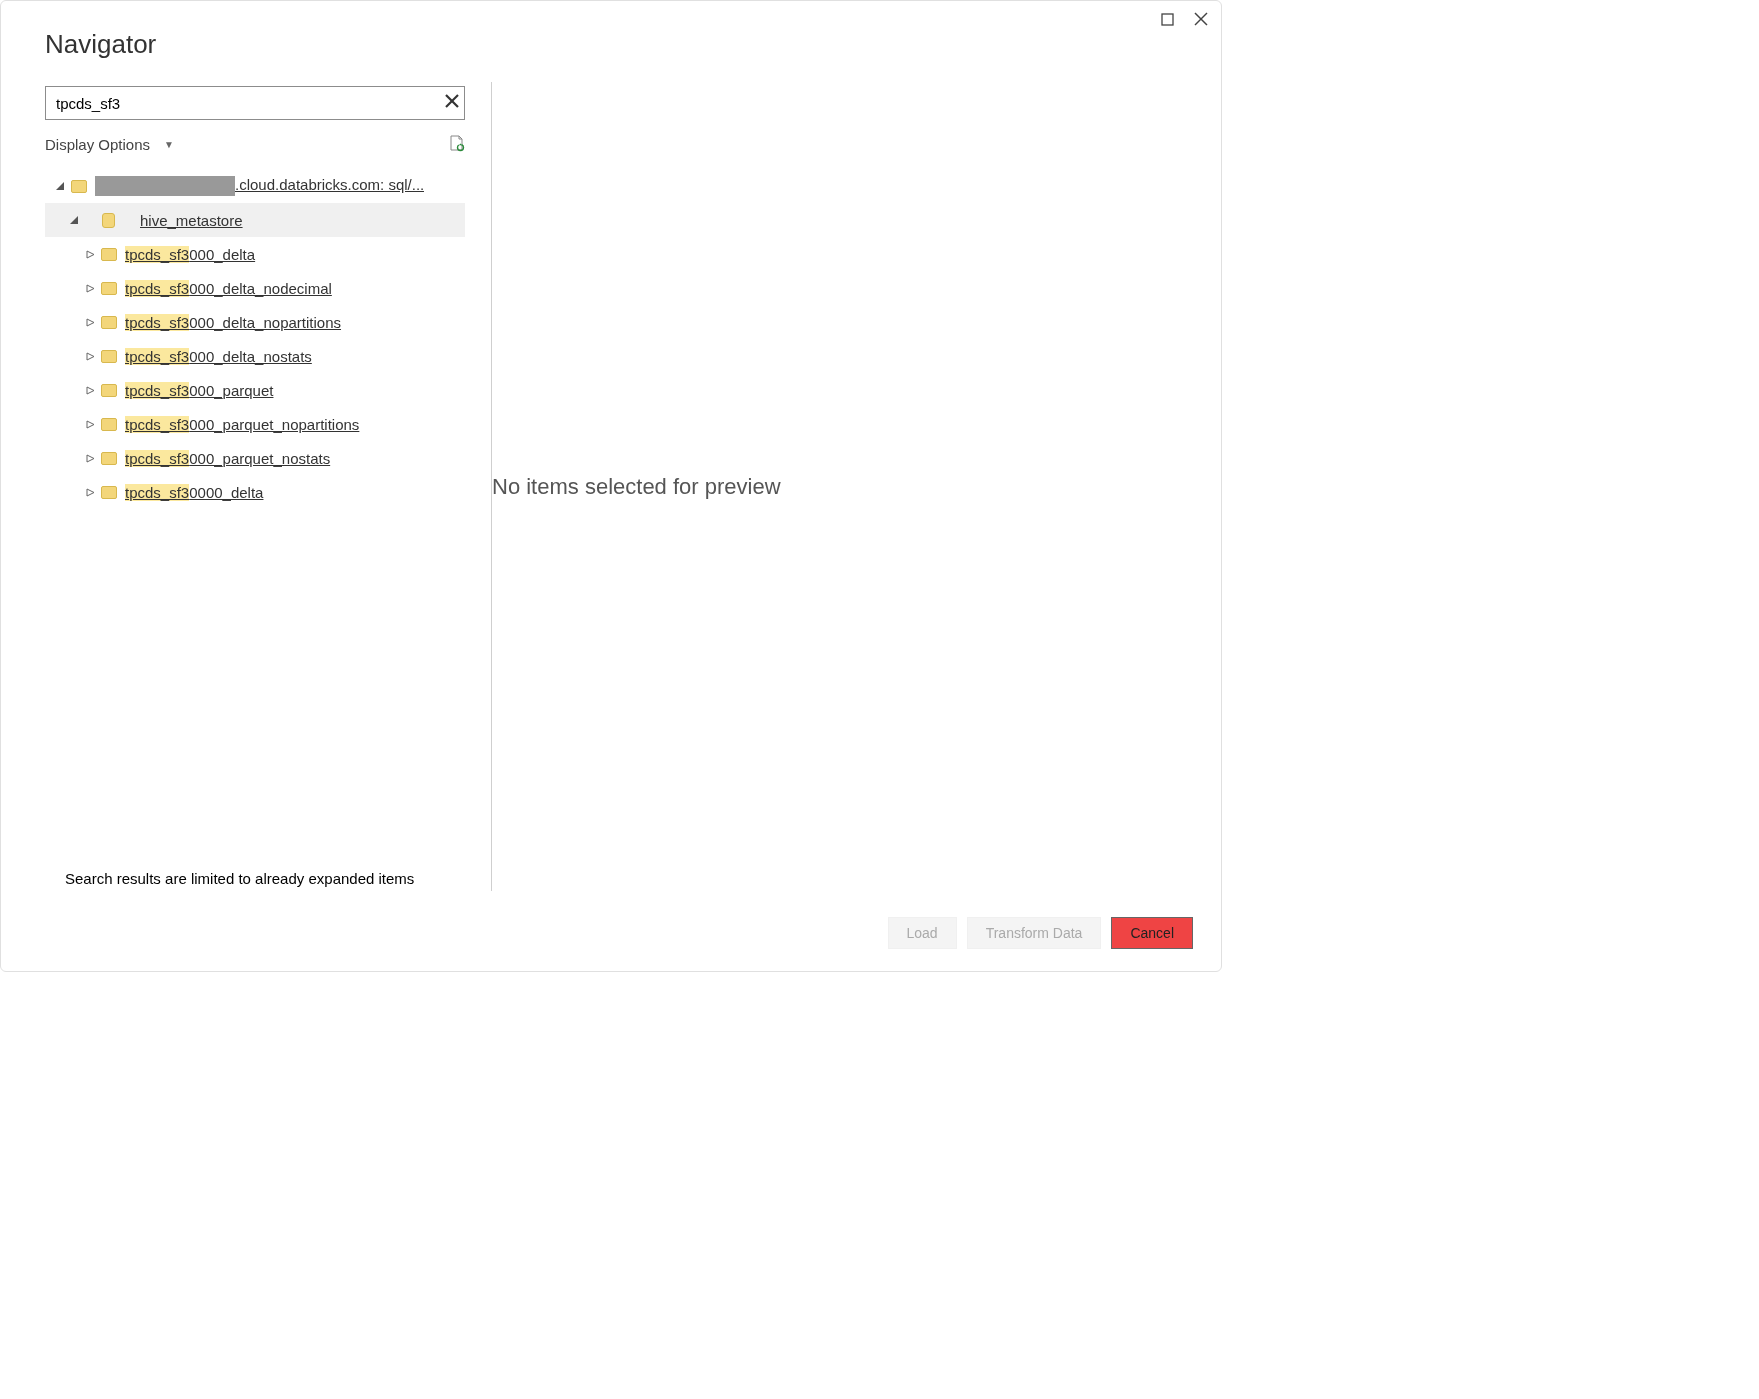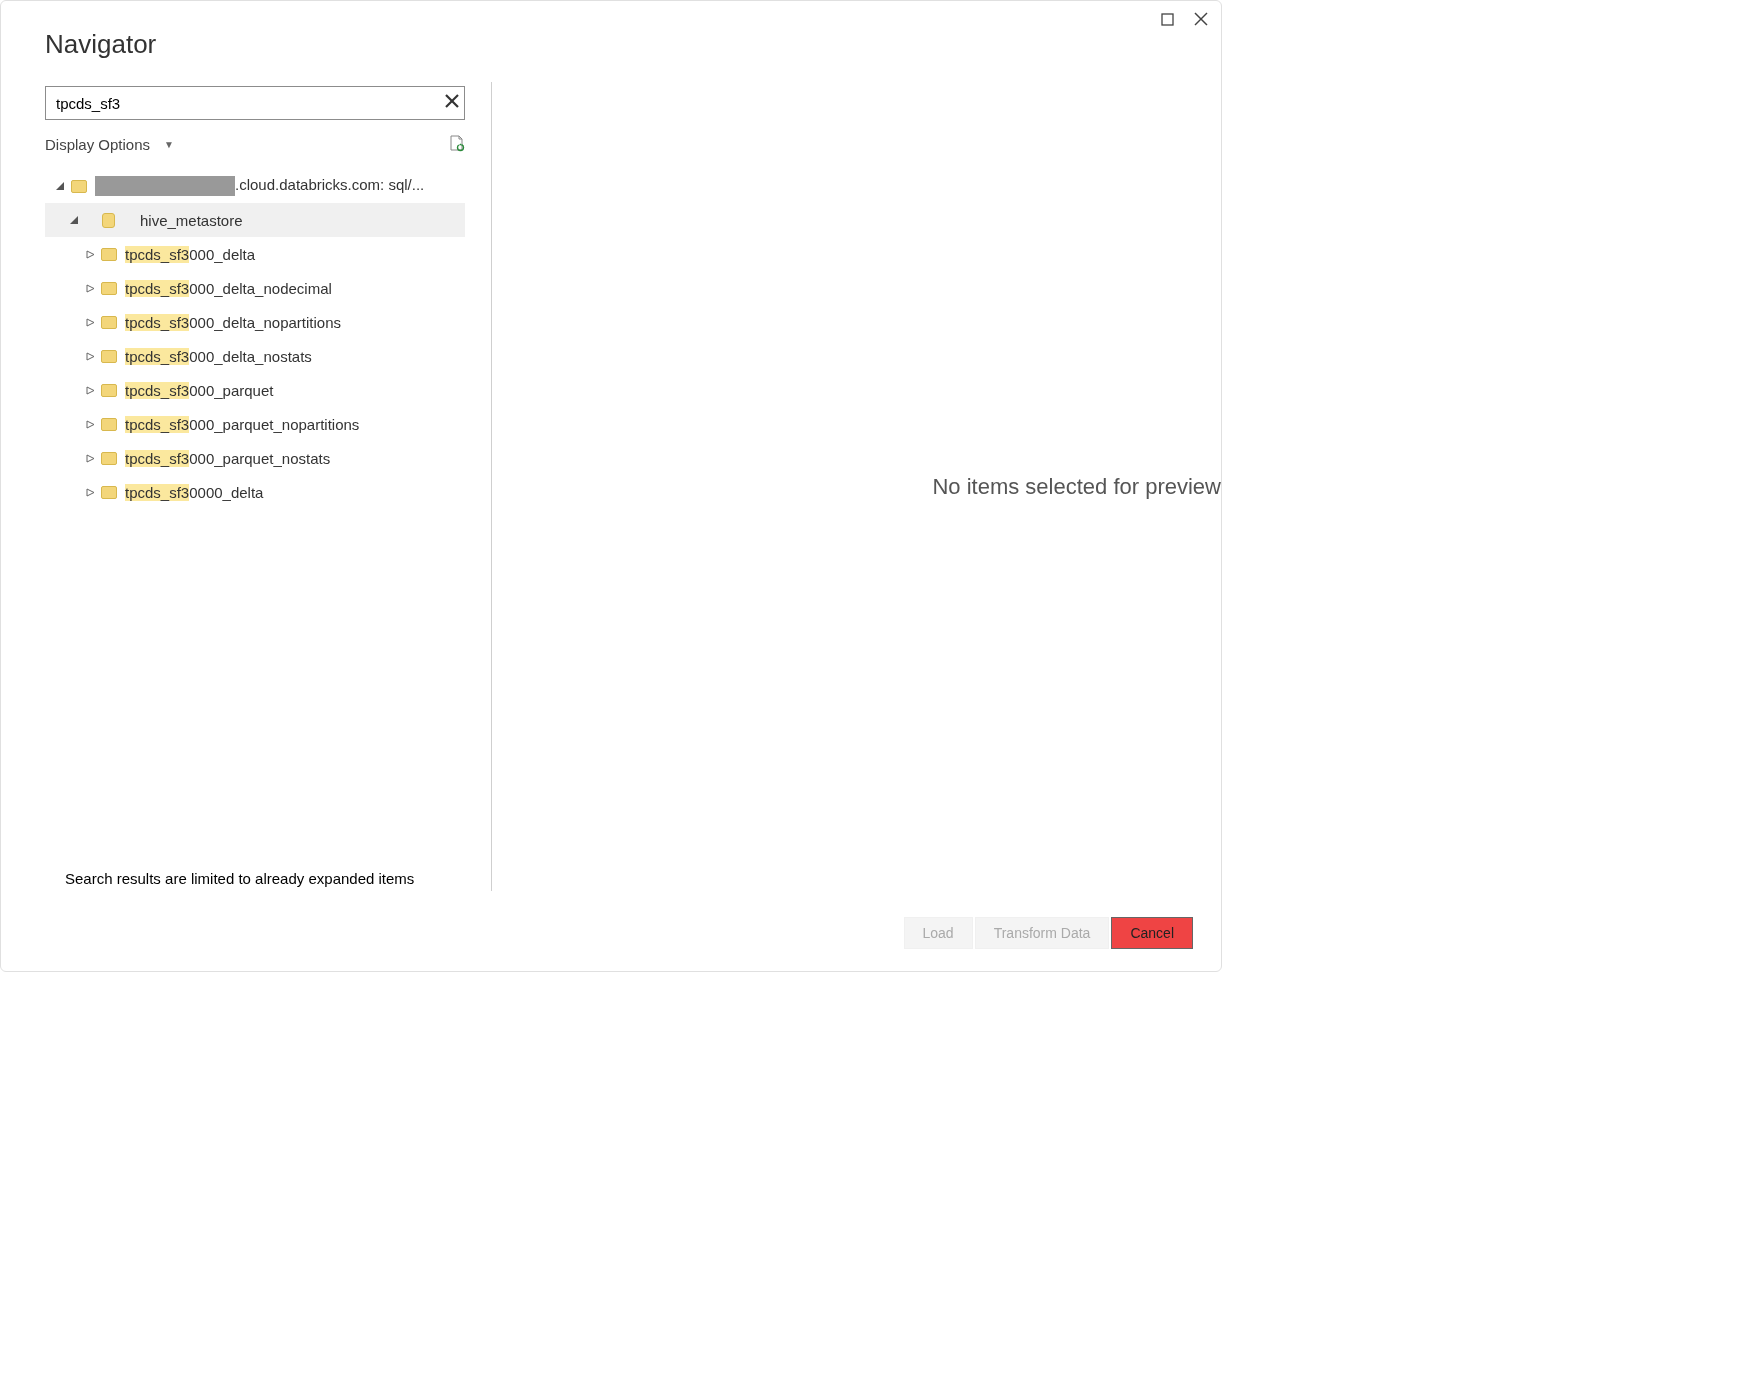--- a/index.html
+++ b/index.html
@@ -105,20 +105,21 @@
     color: #333;
     flex: 1;
     overflow: auto;
   }
   .tree-node {
     display: flex;
     align-items: center;
     height: 34px;
     white-space: nowrap;
     cursor: pointer;
+    text-decoration: underline;
   }
   .tree-node.selected {
     background: #f0f0f0;
   }
   .expander {
     width: 14px;
     display: inline-flex;
     justify-content: center;
     align-items: center;
     color: #666;
@@ -167,32 +168,32 @@
     width: 1px;
     background: #cfcfcf;
     margin-top: 12px;
     margin-bottom: 12px;
   }
 
   .right-pane {
     flex: 1;
     display: flex;
     align-items: center;
-    justify-content: flex-end;
+    justify-content: flex-start;
   }
   .preview-msg {
     font-size: 22px;
     color: #555;
     font-weight: 400;
   }
 
   .button-row {
     display: flex;
     justify-content: flex-end;
-    gap: 2px;
+    gap: 10px;
     padding: 14px 28px 22px 0;
   }
   .btn {
     height: 32px;
     padding: 0 18px;
     font-size: 14px;
     border: 1px solid transparent;
     background: #f4f4f4;
     cursor: pointer;
     color: #999;

